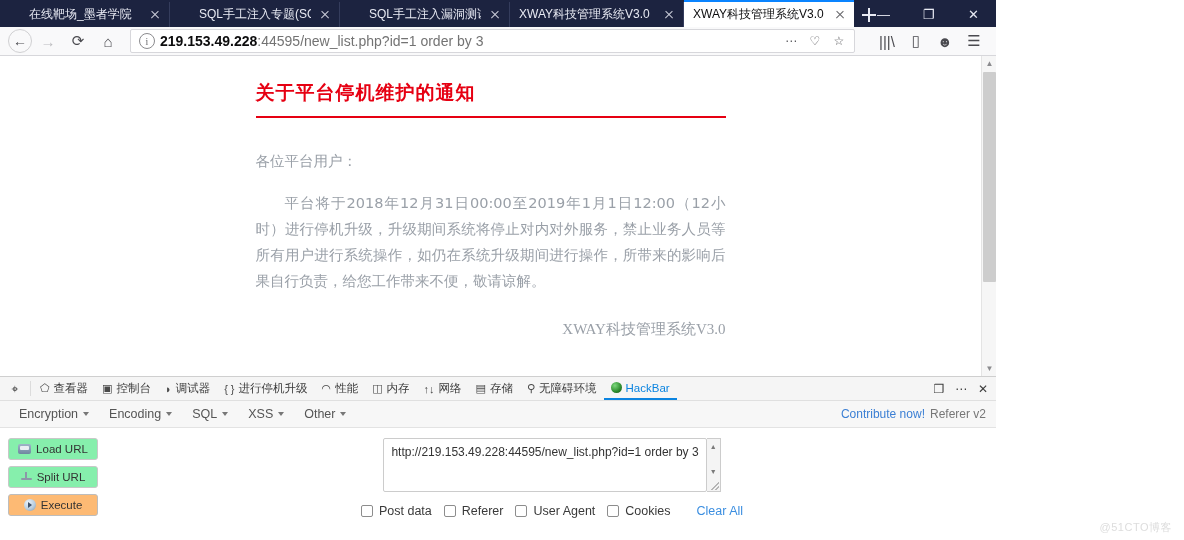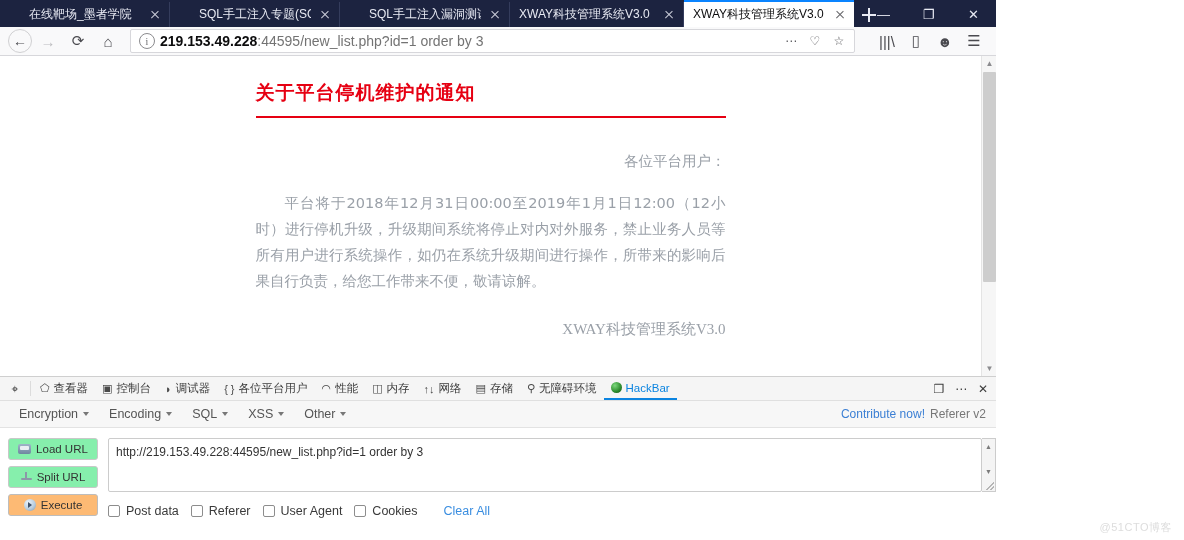--- a/index.html
+++ b/index.html
@@ -99,21 +99,21 @@
   
   .pagearea { flex: 1; position: relative; background: #fff; display: flex; overflow: hidden; }
   .pagecontent { flex: 1; position: relative; overflow: hidden; }
   .notice { width: 470px; margin: 18px auto 0; }
   .notice h1 {
     text-align: left; color: #e60012; font-size: 19px; font-weight: bold;
     letter-spacing: 1px; padding: 6px 0 10px; font-family: Liberation Serif, serif;
   }
   .notice .rule { height: 1.5px; background: #e60012; margin: 0 0 30px; }
   .notice p {
-    color: #9aa0a8; font-size: 14.5px; line-height: 26px; font-family: "DejaVu Sans", sans-serif; text-align: right;
+    color: #9aa0a8; font-size: 14.5px; line-height: 26px; font-family: "DejaVu Sans", sans-serif;
   }
   .notice p.greet { margin-bottom: 16px; }
   .notice p.body { text-indent: 2em; text-align: justify; }
   .notice p.sign { text-align: right; margin-top: 22px; font-family: "Liberation Serif", "DejaVu Serif", serif; font-size: 15px; }
 
   .vscroll { width: 15px; background: #f6f6f6; border-left: 1px solid #e4e4e4; position: relative; flex: none; }
   .vscroll .arrow { position: absolute; left: 0; width: 15px; height: 15px; color: #8b8b8e; font-size: 8px; display: flex; align-items: center; justify-content: center; cursor: pointer; }
   .vscroll .arrow.up { top: 0; }
   .vscroll .arrow.down { bottom: 0; }
   .vscroll .thumb { position: absolute; left: 1px; width: 13px; top: 16px; height: 210px; background: #cdcdcd; border-radius: 1px; cursor: pointer; }
@@ -173,21 +173,21 @@
   .hb-ico-split { width: 11px; height: 11px; position: relative; }
   .hb-ico-split::before { content: ""; position: absolute; left: 4.5px; top: 0; width: 2px; height: 6px; background: #8c98a8; }
   .hb-ico-split::after { content: ""; position: absolute; left: 0; top: 6px; width: 11px; height: 2px; background: #8c98a8; border-radius: 1px; }
   .hb-ico-exec {
     width: 12px; height: 12px; border-radius: 50%;
     background: radial-gradient(circle at 35% 30%, #eaf3fb 0%, #b9cee0 55%, #7c93a8 100%);
     display: flex; align-items: center; justify-content: center;
   }
   .hb-ico-exec::after { content: ""; width: 0; height: 0; border-left: 4px solid #41536a; border-top: 3px solid transparent; border-bottom: 3px solid transparent; margin-left: 1px; }
 
-  .hb-right { flex: 1; padding: 0 0 0 10px; display: flex; flex-direction: column; }
+  .hb-right { flex: 1; padding: 0 0 0 10px; display: flex; flex-direction: column; align-items: center; }
   .hb-ta-wrap { display: flex; }
   .hb-ta {
     flex: 1; height: 54px; border: 1px solid #ccc; border-radius: 2px; background: #fff;
     font-size: 12px; color: #333; padding: 5px 7px; line-height: 16px;
     font-family: "Liberation Sans", sans-serif; resize: none; outline: none;
     overflow: hidden; white-space: pre-wrap; word-break: break-all;
   }
   .hb-ta-scroll { width: 14px; border: 1px solid #ccc; border-left: none; background: #f4f4f4; position: relative; flex: none; }
   .hb-ta-scroll .a { position: absolute; left: 0; width: 13px; height: 13px; display: flex; align-items: center; justify-content: center; color: #7a7a7a; font-size: 7px; }
   .hb-ta-scroll .a.up { top: 1px; }
@@ -327,21 +327,21 @@
       <div class="dt-tab">
         <span class="ic">▣</span>
         <span>控制台</span>
       </div>
       <div class="dt-tab">
         <span class="ic">◗</span>
         <span>调试器</span>
       </div>
       <div class="dt-tab">
         <span class="ic">{ }</span>
-        <span>各位平台用户</span>
+        <span>进行停机升级</span>
       </div>
       <div class="dt-tab">
         <span class="ic">◠</span>
         <span>性能</span>
       </div>
       <div class="dt-tab">
         <span class="ic">◫</span>
         <span>内存</span>
       </div>
       <div class="dt-tab">

